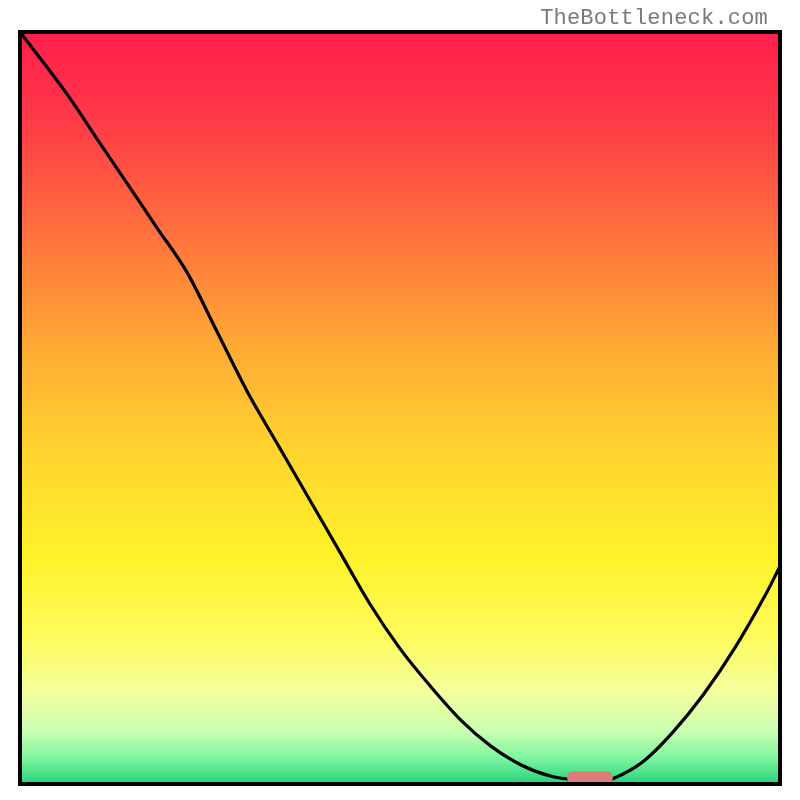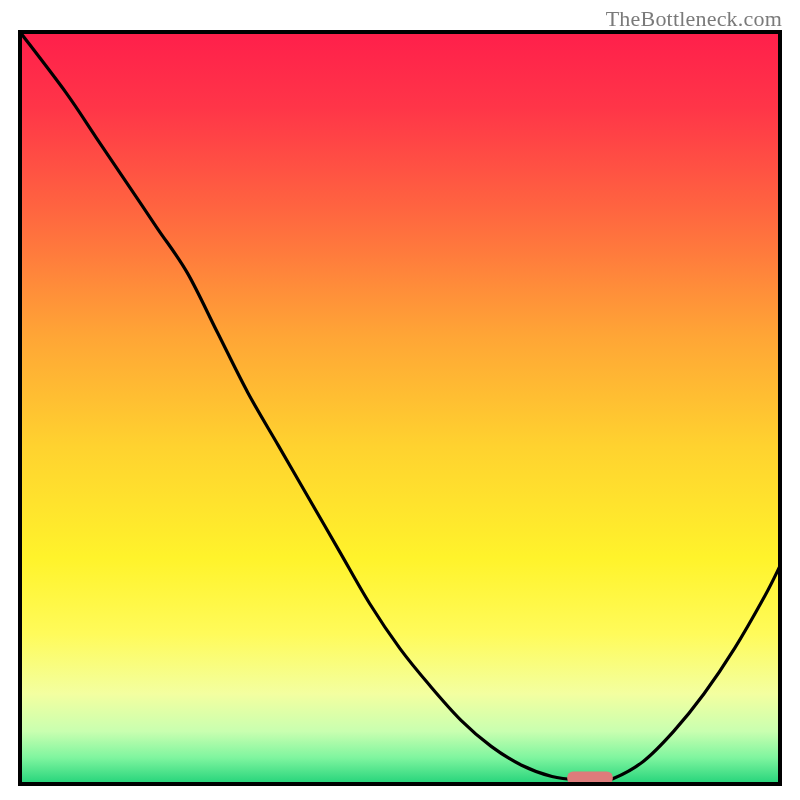--- a/index.html
+++ b/index.html
@@ -14,22 +14,22 @@
     position: absolute;
     left: 18px;
     top: 30px;
     width: 764px;
     height: 756px;
     box-sizing: border-box;
   }
   .watermark {
     position: absolute;
     top: 6px;
-    right: 18px;
-    font-family: Liberation Serif, serif;
+    right: 32px;
+    font-family: Liberation Mono, monospace;
     font-size: 22px;
     color: #7a7a7a;
     letter-spacing: 0.2px;
     text-align: right;
   }
   svg {
     display: block;
   }
 </style>
 </head>

